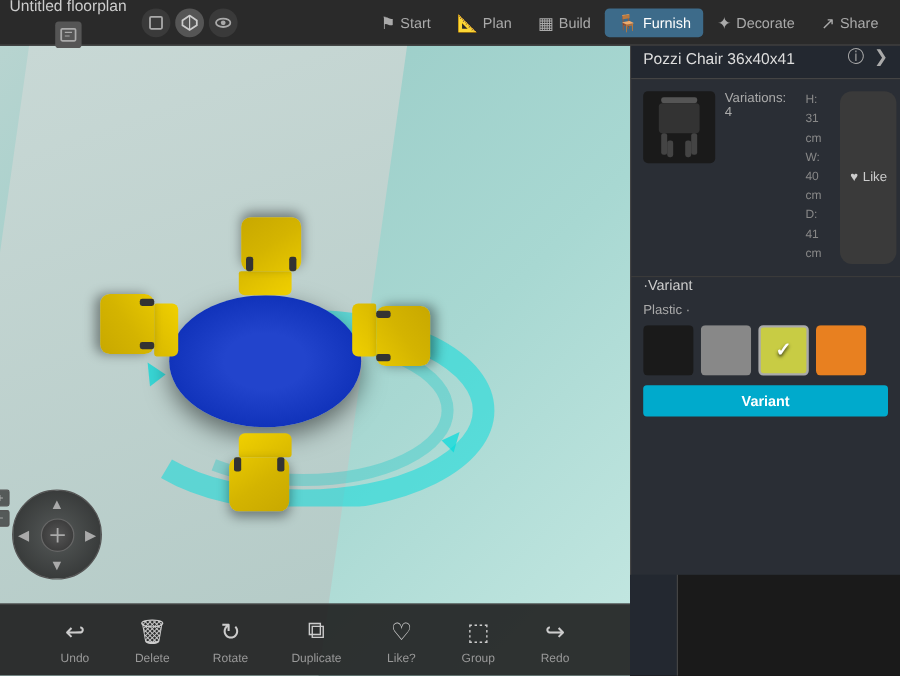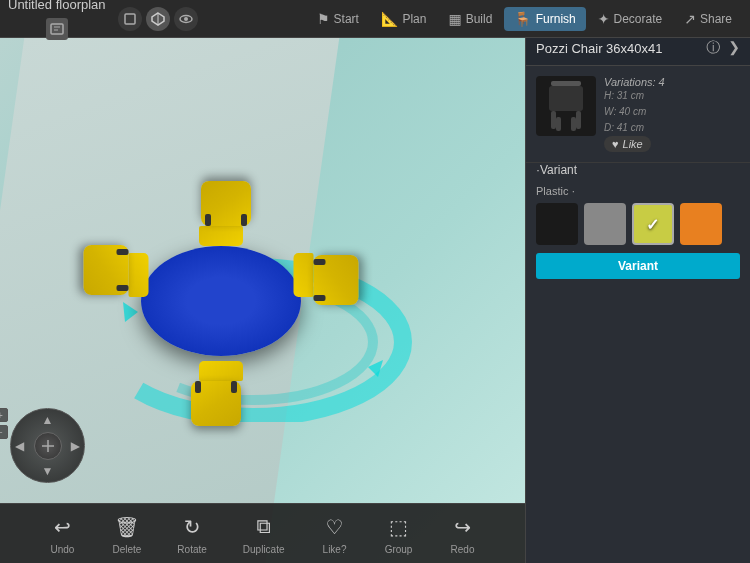--- a/index.html
+++ b/index.html
@@ -101,21 +101,21 @@
       position: absolute; bottom: 0; left: 0; width: 525px; height: 60px;
       background: rgba(30,30,30,0.9); display: flex; align-items: center; justify-content: center; gap: 20px;
       border-top: 1px solid #444;
     }
     .tool-btn { display: flex; flex-direction: column; align-items: center; gap: 3px; cursor: pointer; padding: 4px 8px; }
     .tool-btn .icon { width: 28px; height: 28px; display: flex; align-items: center; justify-content: center; font-size: 20px; color: #ccc; }
     .tool-btn .label { font-size: 10px; color: #999; }
 
     
     #right-panel {
-      position: absolute; top: 0; right: 0; width: 225px; height: 563px;
+      position: absolute; top: 0; right: 0; width: 225px; height: 479px;
       background: #2a2e35; border-left: 1px solid #444;
       display: flex; flex-direction: column;
     }
     #panel-header {
       display: flex; align-items: center; padding: 8px 10px; gap: 6px;
       border-bottom: 1px solid #444; background: #232830;
     }
     #panel-header .panel-title { color: #ddd; font-size: 13px; flex: 1; }
     #panel-header .panel-icons { display: flex; gap: 8px; color: #888; font-size: 14px; }
 
@@ -138,21 +138,21 @@
 
     
     #item-preview {
       display: flex; padding: 10px; gap: 8px; border-bottom: 1px solid #3a3a3a;
     }
     #item-thumb {
       width: 60px; height: 60px; background: #1a1a1a; border-radius: 4px;
       display: flex; align-items: center; justify-content: center;
       flex-shrink: 0;
     }
-    #item-info { display: flex; flex-direction: column; gap: 0; font-style: italic; }
+    #item-info { display: flex; flex-direction: row; gap: 16px; }
     #item-variations { color: #aaa; font-size: 11px; }
     #item-dimensions { color: #888; font-size: 10px; line-height: 1.6; }
     #like-btn { display: flex; align-items: center; gap: 4px; background: #3a3a3a; border-radius: 10px; padding: 2px 8px; cursor: pointer; width: fit-content; }
     #like-btn span { color: #ccc; font-size: 11px; }
 
     
     #variant-tab {
       background: #00aacc; color: #fff; padding: 6px 12px; font-size: 12px; font-weight: bold;
       text-align: center; border-radius: 3px; margin: 8px 10px;
     }

